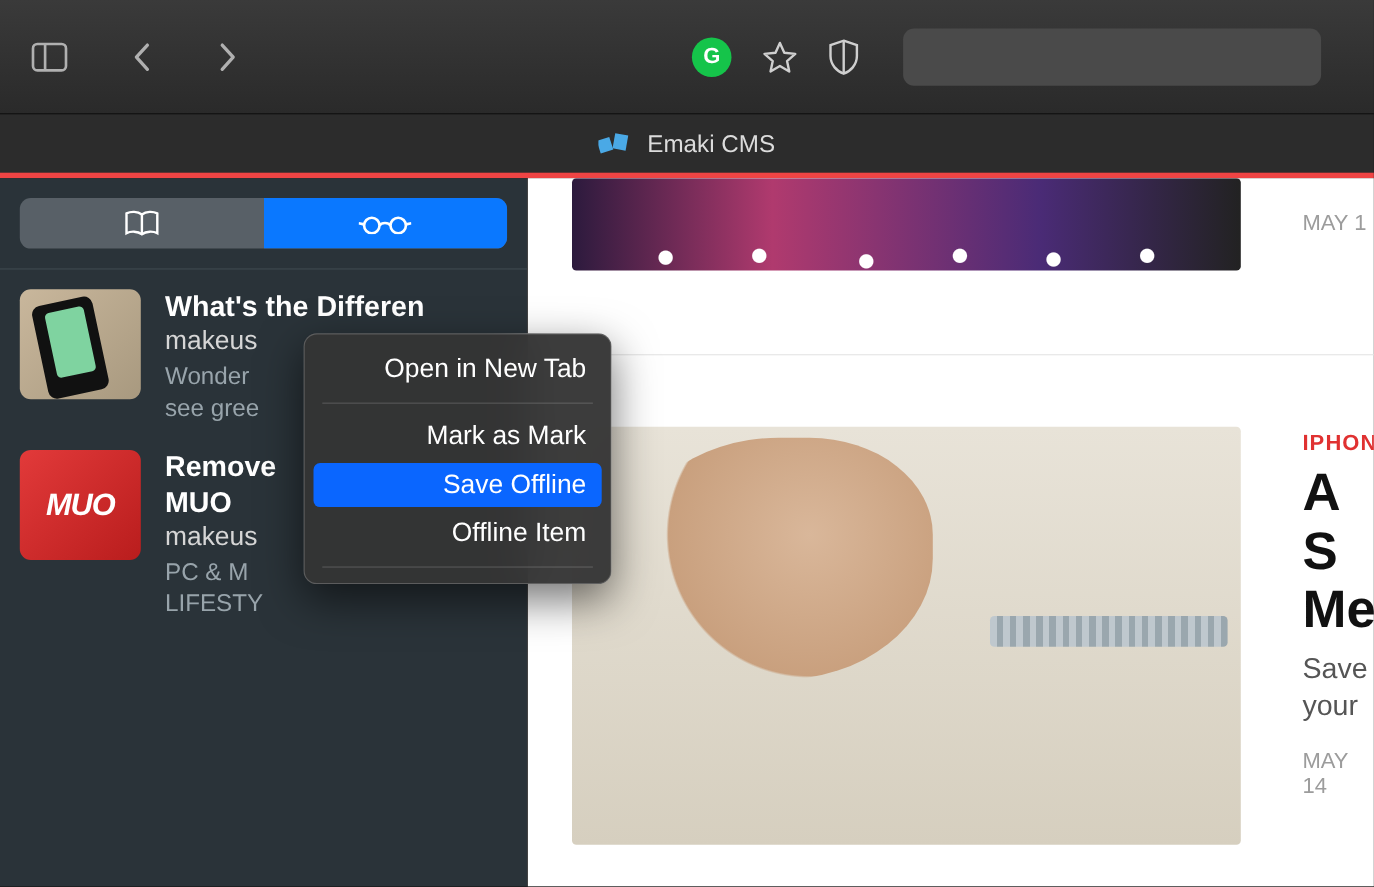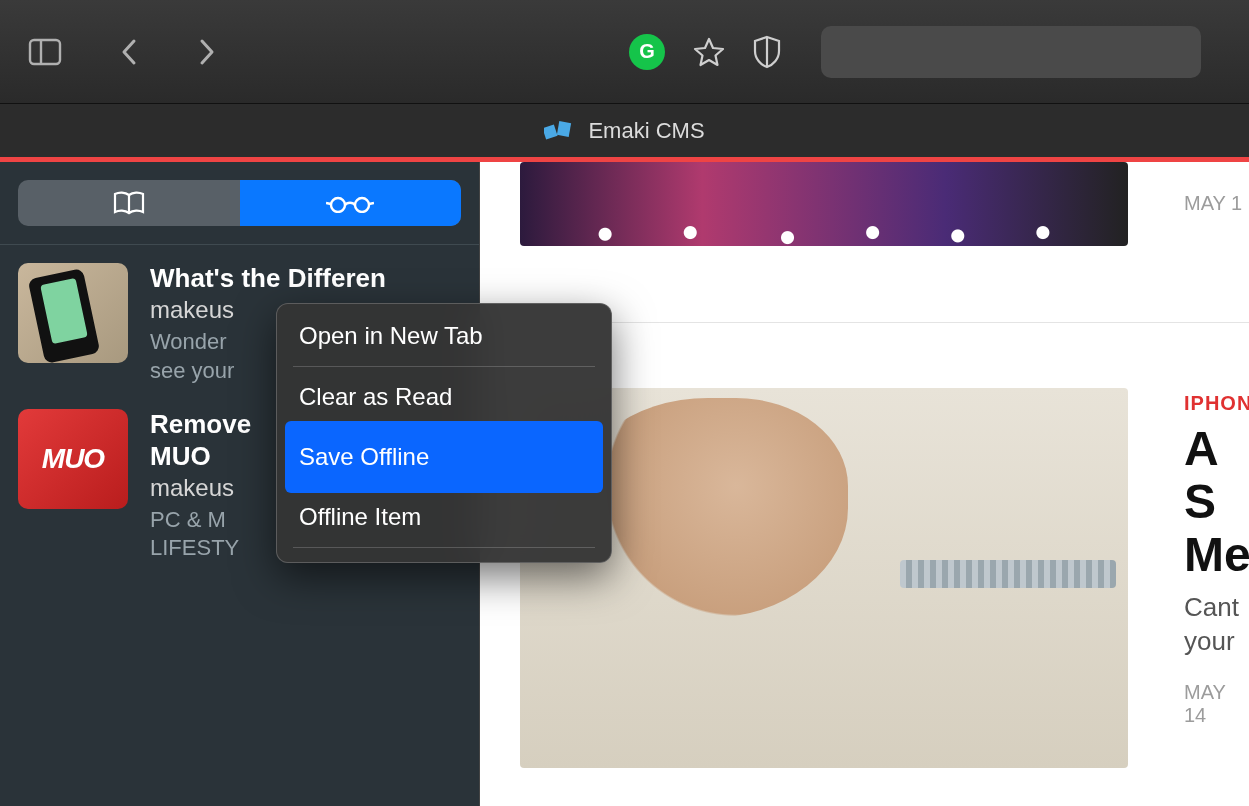--- a/index.html
+++ b/index.html
@@ -130,41 +130,42 @@
   .article-meta { position: absolute; left: 704px; }
   .category { color: #e03131; font-weight: 800; font-size: 20px; letter-spacing: 1px; }
   .headline { color: #111; font-size: 48px; font-weight: 800; line-height: 1.1; margin-top: 8px; }
   .sub { color: #555; font-size: 26px; margin-top: 10px; line-height: 1.3; }
   .date { color: #9c9c9c; font-size: 20px; margin-top: 22px; }
 
   
   .context-menu {
     position: absolute;
     left: 276px; top: 303px;
-    width: 336px;
+    width: 280px;
     background: rgba(52,52,52,0.96);
     border: 1px solid rgba(120,120,120,0.6);
     border-radius: 12px;
     box-shadow: 0 14px 40px rgba(0,0,0,0.55);
     padding: 8px 0;
     z-index: 50;
     backdrop-filter: blur(20px);
+    text-align: right;
   }
   .menu-item {
     padding: 6px 22px;
     color: #fff;
     font-size: 24px;
     line-height: 1.5;
     white-space: nowrap;
   }
   .menu-item.highlight {
     background: #0a66ff;
     border-radius: 6px;
     margin: 0 8px;
-    padding: 18px 14px;
+    padding: 2px 14px;
   }
   .menu-sep {
     height: 1px;
     background: rgba(255,255,255,0.18);
     margin: 6px 16px;
   }
 
   
   .hr { position:absolute; left:40px; top:160px; width: 1160px; height:1px; background:#e4e4e4; }
 
@@ -250,21 +251,21 @@
 
     <div class="reading-list">
 
       <div class="reading-item">
         <div class="thumb phone"></div>
         <div class="item-text">
           <div class="item-title">What's the Differen</div>
           <div class="item-domain">makeus</div>
           <div class="item-excerpt">
             <span>Wonder</span><br>
-            <span>see your</span>
+            <span>see gree</span>
           </div>
         </div>
       </div>
 
       <div class="reading-item">
         <div class="thumb muo"></div>
         <div class="item-text">
           <div class="item-title">
             <span>Remove</span><br>
             <span>MUO</span>
@@ -289,29 +290,29 @@
     <div class="hr"></div>
 
     <div class="article-img img-mid"></div>
     <div class="article-meta" style="top:230px;">
       <div class="category">IPHON</div>
       <div class="headline">
         <span>A S</span><br>
         <span>Me</span>
       </div>
       <div class="sub">
-        <span>Cant</span><br>
+        <span>Save</span><br>
         <span>your</span>
       </div>
       <div class="date">MAY 14</div>
     </div>
   </section>
 
 </div>
 
 <div class="context-menu">
   <div class="menu-item">Open in New Tab</div>
   <div class="menu-sep"></div>
-  <div class="menu-item">Clear as Read</div>
+  <div class="menu-item">Mark as Mark</div>
   <div class="menu-item highlight">Save Offline</div>
   <div class="menu-item">Offline Item</div>
   <div class="menu-sep"></div>
 </div>
 
 </body></html>

